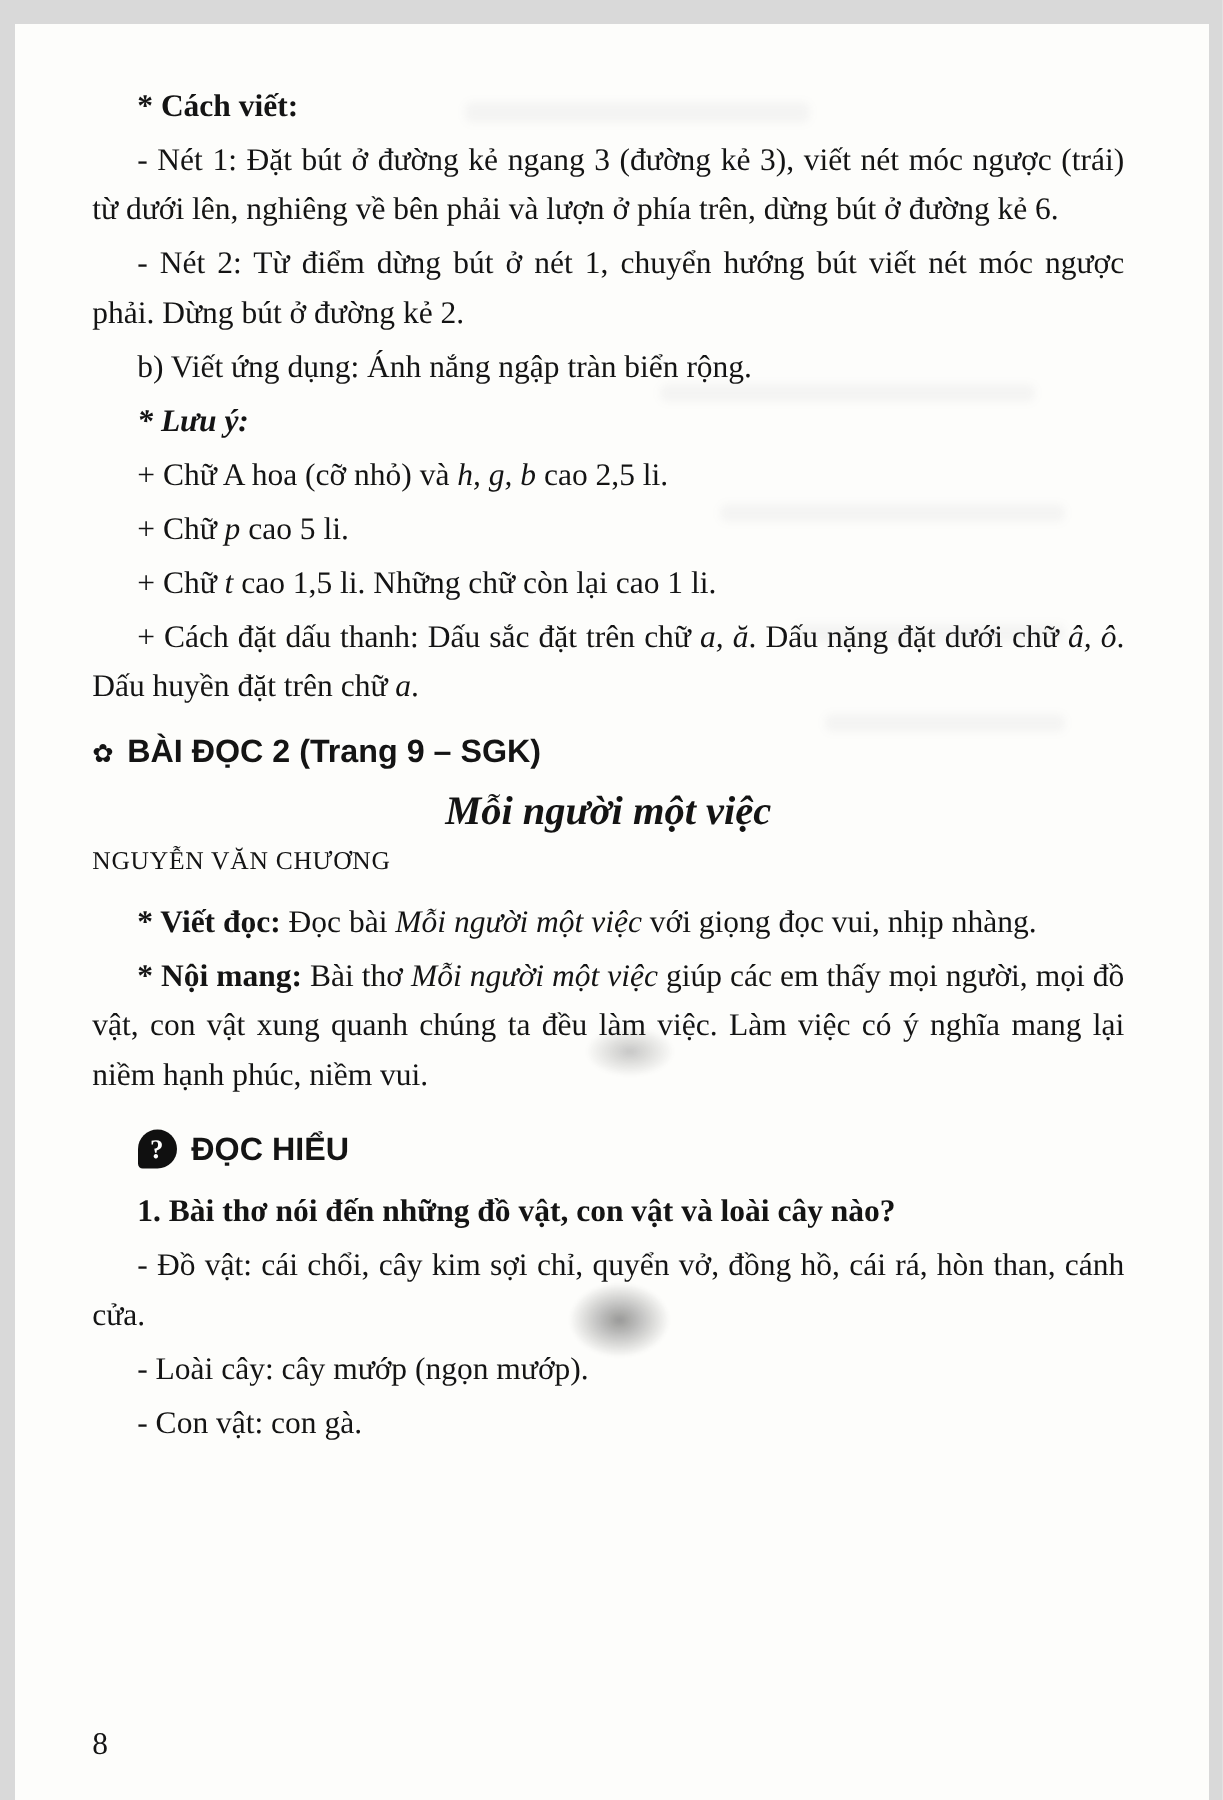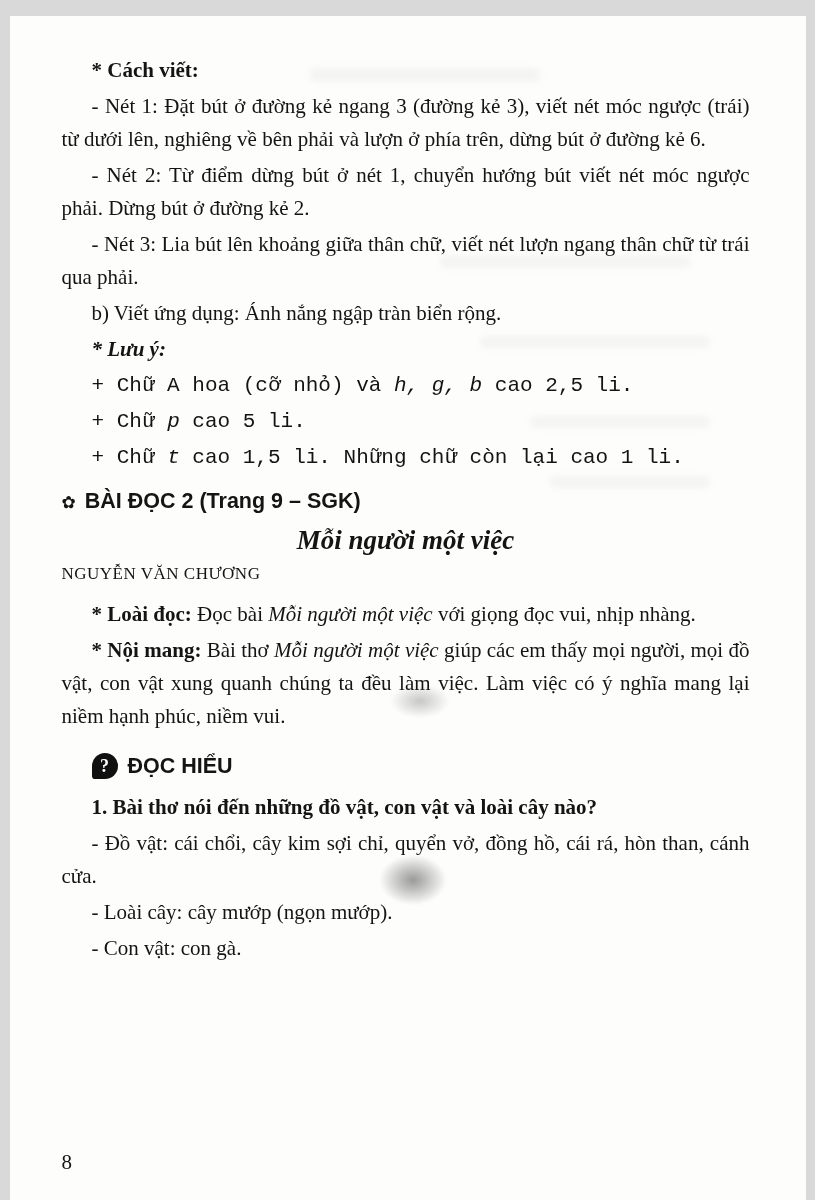--- a/index.html
+++ b/index.html
@@ -15,21 +15,21 @@
     font-size: 21px;
     line-height: 33px;
     overflow: hidden;
     padding: 38px 56px 0 52px;
   }
   .page p {
     text-align: justify;
     margin-bottom: 3px;
     text-indent: 30px;
   }
-  .indent-plus { text-indent: 42px; font-family: Liberation Mono, monospace; }
+  .indent-plus { text-indent: 42px; }
   .b { font-weight: bold; }
   .i { font-style: italic; }
   .bi { font-weight: bold; font-style: italic; }
 
   .section-heading {
     font-family: "Liberation Sans", "DejaVu Sans", sans-serif;
     font-weight: bold;
     font-size: 21.5px;
     line-height: 30px;
     display: flex;
@@ -123,41 +123,41 @@
   <div class="ghost" style="left:470px; top:320px; width:230px; height:12px;"></div>
   <div class="ghost" style="left:520px; top:400px; width:180px; height:12px;"></div>
   <div class="ghost" style="left:540px; top:460px; width:160px; height:12px;"></div>
   <div class="smudge smudge-title"></div>
   <div class="smudge smudge-ink"></div>
 
   <p><span class="b">* </span><span class="b">Cách viết:</span></p>
 
   <p>- Nét 1: Đặt bút ở đường kẻ ngang 3 (đường kẻ 3), viết nét móc ngược (trái) từ dưới lên, nghiêng về bên phải và lượn ở phía trên, dừng bút ở đường kẻ 6.</p>
   <p>- Nét 2: Từ điểm dừng bút ở nét 1, chuyển hướng bút viết nét móc ngược phải. Dừng bút ở đường kẻ 2.</p>
-  <p>- Nét 3: Lia bút lên khoảng giữa thân chữ, viết nét lượn ngang thân chữ từ trái qua phải.</p>
   <p>b) Viết ứng dụng: Ánh nắng ngập tràn biển rộng.</p>
 
   <p><span class="bi">* </span><span class="bi">Lưu ý:</span></p>
 
   <p class="indent-plus"><span>+ Chữ A hoa (cỡ nhỏ) và </span><span class="i">h, g, b</span><span> cao 2,5 li.</span></p>
 
   <p class="indent-plus"><span>+ Chữ </span><span class="i">p</span><span> cao 5 li.</span></p>
 
   <p class="indent-plus"><span>+ Chữ </span><span class="i">t</span><span> cao 1,5 li. Những chữ còn lại cao 1 li.</span></p>
 
+  <p class="indent-plus"><span>+ Cách đặt dấu thanh: Dấu sắc đặt trên chữ </span><span class="i">a, ă</span><span>. Dấu nặng đặt dưới chữ </span><span class="i">â, ô</span><span>. Dấu huyền đặt trên chữ </span><span class="i">a</span><span>.</span></p>
 
   <div class="section-heading">
     <span class="flower-bullet">✿</span>
     <span>BÀI ĐỌC 2 (Trang 9 – SGK)</span>
   </div>
 
   <div class="poem-title">Mỗi người một việc</div>
   <div class="poem-author">NGUYỄN VĂN CHƯƠNG</div>
 
-  <p><span class="b">* </span><span class="b">Loài đọc:</span><span> Đọc bài </span><span class="i">Mỗi người một việc</span><span> với giọng đọc vui, nhịp nhàng.</span></p>
+  <p><span class="b">* </span><span class="b">Viết đọc:</span><span> Đọc bài </span><span class="i">Mỗi người một việc</span><span> với giọng đọc vui, nhịp nhàng.</span></p>
 
   <p><span class="b">* </span><span class="b">Nội mang:</span><span> Bài thơ </span><span class="i">Mỗi người một việc</span><span> giúp các em thấy mọi người, mọi đồ vật, con vật xung quanh chúng ta đều làm việc. Làm việc có ý nghĩa mang lại niềm hạnh phúc, niềm vui.</span></p>
 
   <div class="doc-hieu">
     <span class="q-icon">?</span>
     <span>ĐỌC HIỂU</span>
   </div>
 
   <p class="question">1. Bài thơ nói đến những đồ vật, con vật và loài cây nào?</p>
   <p>- Đồ vật: cái chổi, cây kim sợi chỉ, quyển vở, đồng hồ, cái rá, hòn than, cánh cửa.</p>

